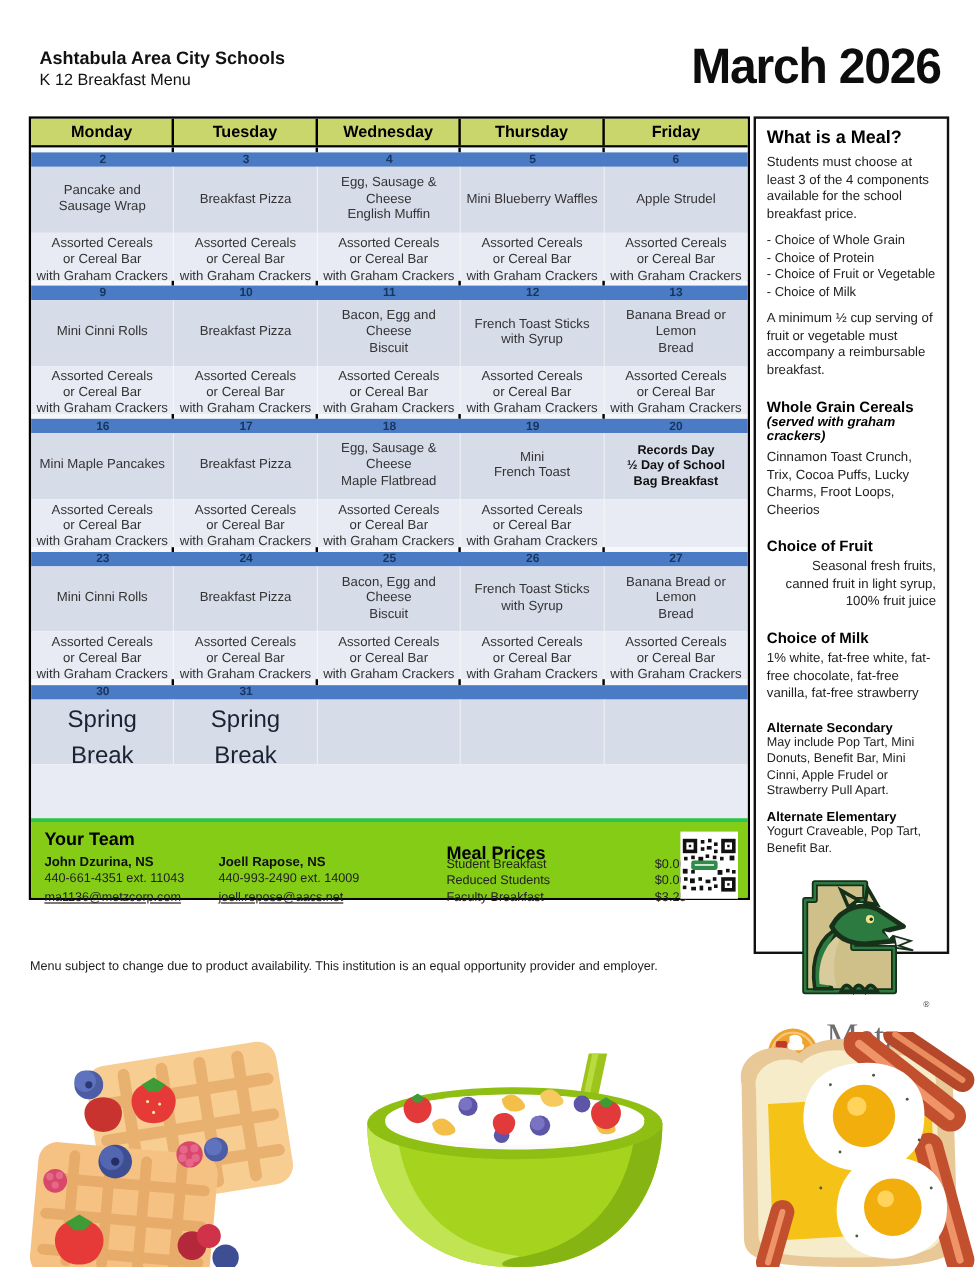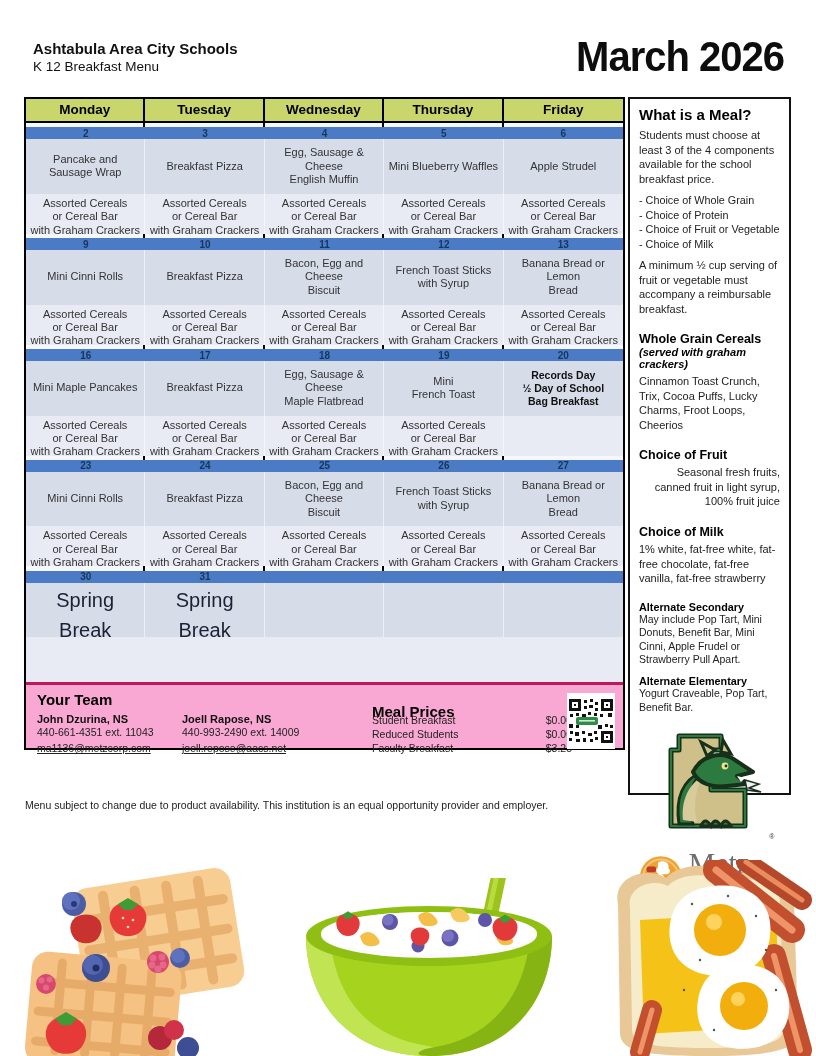--- a/index.html
+++ b/index.html
@@ -36,21 +36,21 @@
   .sides-row { height:40px; background:#e8ebf3; }
   .sides-row > div { display:flex; align-items:flex-start; justify-content:center; text-align:center;
                      font-size:11px; line-height:1.22; color:#333; white-space:pre-line;
                      padding:3px 2px; border-right:1px solid rgba(255,255,255,.55); }
   .sides-row > div:last-child { border-right:none; }
   .entree-row > div.b { font-weight:700; font-size:10.5px; color:#111; }
   .week5-entree { height:54px; }
   .week5-entree > div.spring { font-size:20px; color:#1a2233; line-height:1.5; }
   .week5-empty { height:50px; background:#e8ebf3; }
   
-  .footer-bar { margin-top:auto; height:72px; border-top:3px solid #be185d; background:#f9a8d4; position:relative; }
+  .footer-bar { margin-top:auto; height:72px; border-top:3px solid #22c55e; background:#84cc16; position:relative; }
   .team-title  { position:absolute; left:11px; top:6px;  font-size:15px; font-weight:700; color:#000; }
   .contact-1   { position:absolute; left:11px; top:28px; }
   .contact-2   { position:absolute; left:156px; top:28px; }
   .contact .c-name  { font-size:11px; font-weight:700; color:#111; }
   .contact .c-phone { font-size:10.5px; color:#222; margin-top:1px; }
   .contact .c-email { font-size:10.5px; color:#222; text-decoration:underline; margin-top:1px; display:inline-block; }
   .prices-title { position:absolute; left:346px; top:6px; font-size:15px; font-weight:700; color:#000;margin-top:12px; }
   .price-row { position:absolute; left:346px; width:200px; font-size:10.5px; color:#222; display:flex; justify-content:space-between; }
   .price-row.p0 { top:29px; } .price-row.p1 { top:43px; } .price-row.p2 { top:57px; }
   .qr-box { position:absolute; right:8px; top:8px; width:48px; height:56px; background:#fff;

